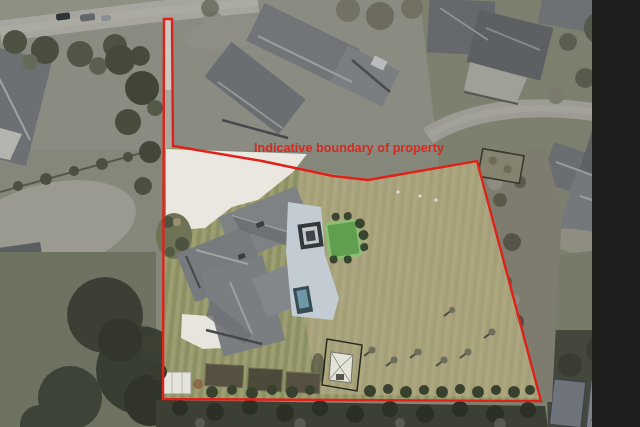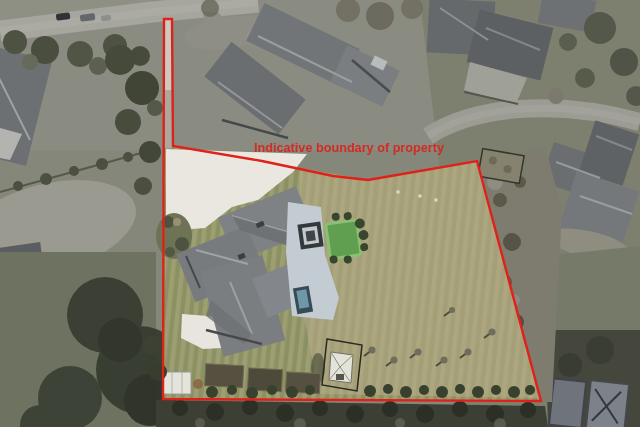--- a/index.html
+++ b/index.html
@@ -1,17 +1,17 @@
 <!DOCTYPE html>
 <html><head>
 <meta charset="utf-8">
 <style>
   html,body { margin:0; padding:0; background:#1e1f1c; }
   .stage {
-    width:640px; height:427px; position:relative; overflow:hidden;
+    width:592px; height:427px; position:relative; overflow:hidden;
     font-family:"Liberation Sans", sans-serif;
   }
   svg { display:block; }
 </style>
 </head>
 <body>
 
 <div class="stage">
 <svg width="640" height="427" viewBox="0 0 640 427" xmlns="http://www.w3.org/2000/svg">
 

